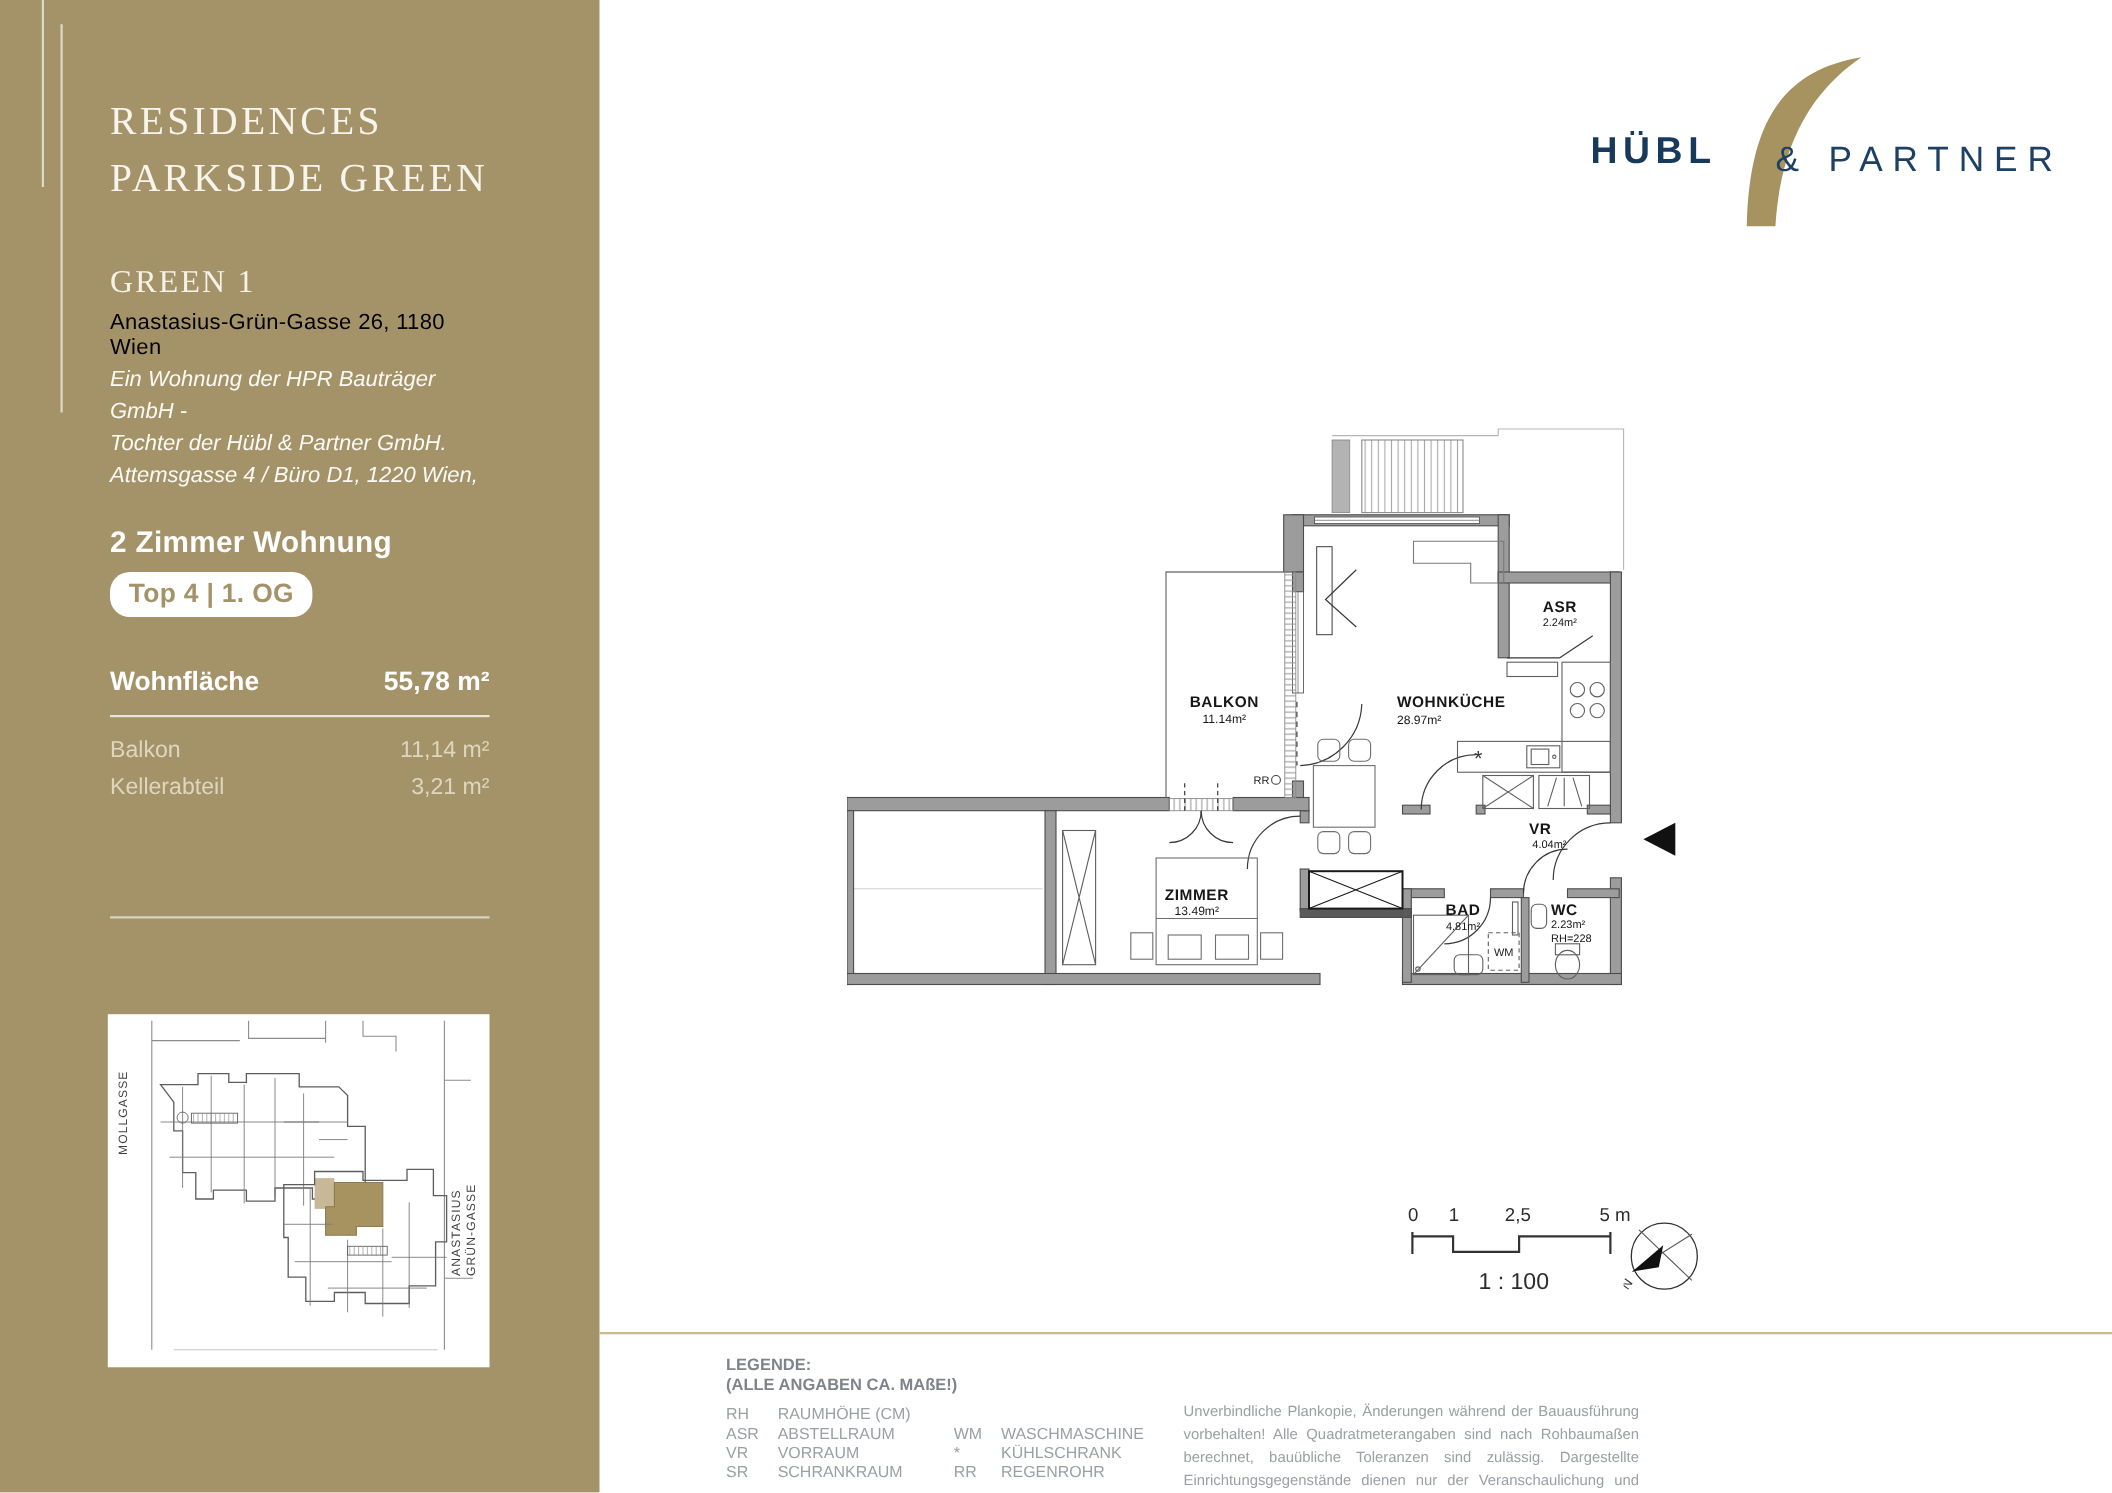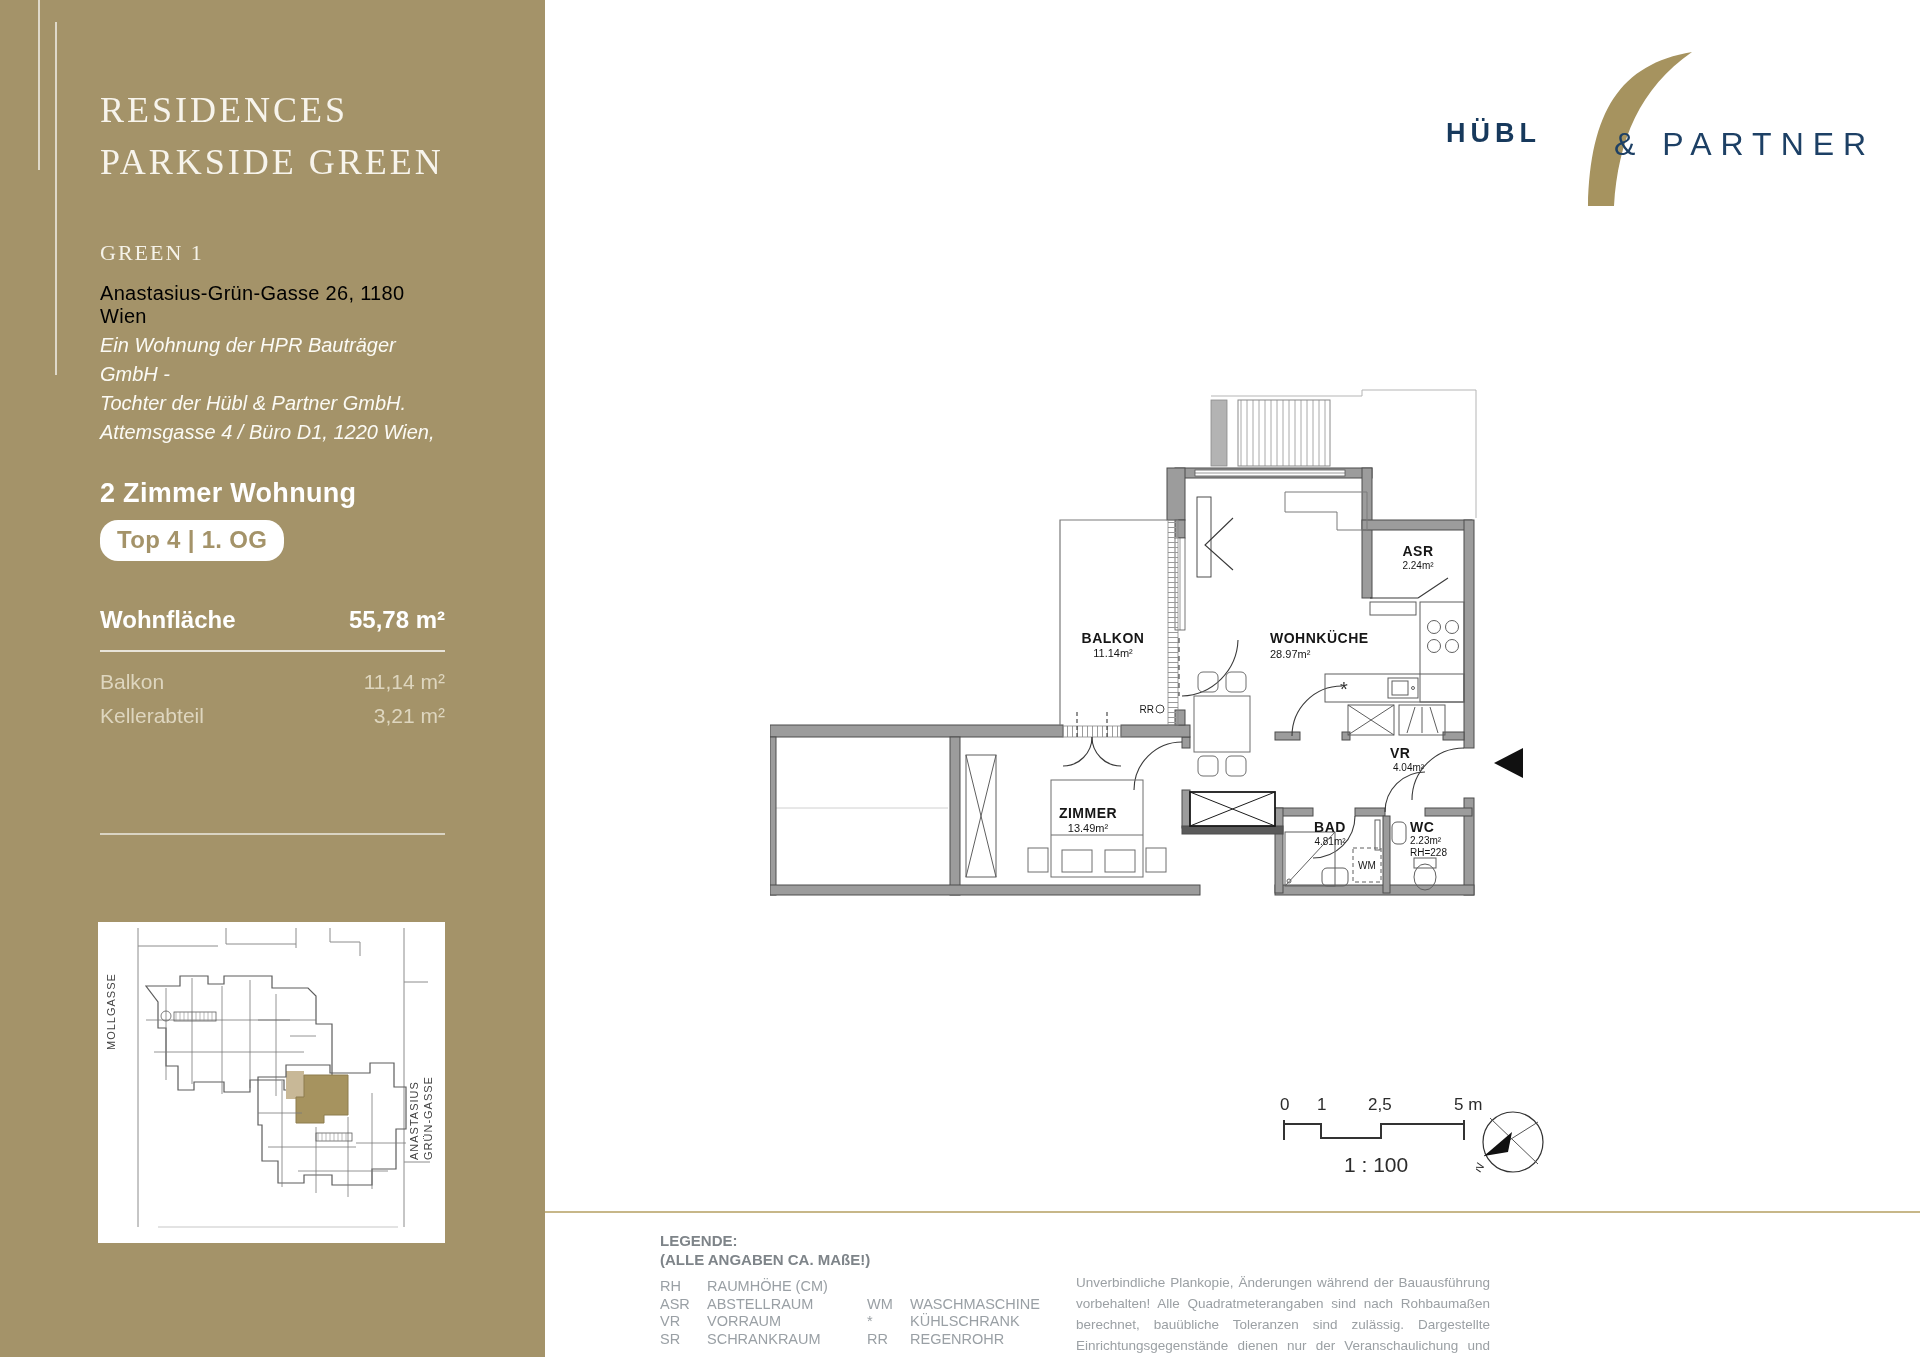--- a/index.html
+++ b/index.html
@@ -6,38 +6,38 @@
   #page{position:relative;width:1920px;height:1357px;overflow:hidden;background:#ffffff;
         font-family:"Liberation Sans",sans-serif;}
   
   .sidebar{position:absolute;left:0;top:0;width:545px;height:1357px;background:#a49369;}
   .deco-line{position:absolute;width:2px;background:rgba(255,255,255,.65);}
   .deco-line.l1{left:38px;top:0;height:170px;}
   .deco-line.l2{left:55px;top:22px;height:353px;}
   .sb{position:absolute;left:100px;width:345px;color:#fff;}
   .sb-title{top:84px;font-family:"Liberation Serif","DejaVu Serif",serif;font-size:36px;line-height:52px;
             letter-spacing:3px;color:#f7f4ec;font-weight:500;}
-  .sb-project{top:240px;font-family:"Liberation Serif","DejaVu Serif",serif;font-size:22px;letter-spacing:2px;color:#f5f2e8;}
+  .sb-project{top:240px;font-family:"Liberation Serif","DejaVu Serif",serif;font-size:29px;letter-spacing:2px;color:#f5f2e8;}
   .sb-address{top:282px;font-size:20px;color:#000000;letter-spacing:.3px;}
   .sb-dev{top:331px;font-size:20px;line-height:29px;font-style:italic;color:#fbfaf4;}
   .sb-apttype{top:478px;font-size:27px;font-weight:bold;color:#ffffff;letter-spacing:.3px;}
   .sb-badge{top:520px;}
   .sb-badge span{display:inline-block;background:#ffffff;color:#a49369;font-size:24px;font-weight:bold;
                  padding:6px 17px 7px 17px;letter-spacing:.3px;border-radius:18px;}
   .arearow{display:flex;justify-content:space-between;align-items:baseline;}
   .sb-areamain{top:606px;font-size:24px;font-weight:600;color:#ffffff;}
   .sb-hr{position:absolute;left:100px;width:345px;height:2px;background:rgba(255,255,255,.75);}
   .hr1{top:650px;}
   .hr2{top:833px;background:rgba(255,255,255,.6);}
   .sb-balkon{top:670px;font-size:21px;color:#ded6bf;}
   .sb-keller{top:704px;font-size:21px;color:#ded6bf;}
   .siteplan-box{position:absolute;left:98px;top:922px;width:347px;height:321px;background:#ffffff;}
   
   .logo{position:absolute;left:1446px;top:40px;width:440px;height:175px;}
-  .logo .hubl{position:absolute;left:0;top:78px;font-size:27px;font-weight:bold;color:#17395c;letter-spacing:5px;}
+  .logo .hubl{position:absolute;left:0;top:78px;font-size:34px;font-weight:bold;color:#17395c;letter-spacing:5px;}
   .logo .arc{position:absolute;left:128px;top:8px;width:138px;height:158px;}
   .logo .partner{position:absolute;left:168px;top:86px;font-size:32px;font-weight:400;color:#1d4065;letter-spacing:9px;white-space:nowrap;}
   
   .plan{position:absolute;left:770px;top:380px;width:760px;height:530px;}
   .plan svg{display:block;}
   .pname{font-family:"Liberation Sans",sans-serif;font-size:14px;font-weight:bold;fill:#161616;letter-spacing:.5px;}
   .parea{font-family:"Liberation Sans",sans-serif;font-size:11px;fill:#161616;}
   .psmall{font-family:"Liberation Sans",sans-serif;font-size:10px;fill:#161616;}
   
   .compass{position:absolute;left:1476px;top:1106px;width:72px;height:72px;}

